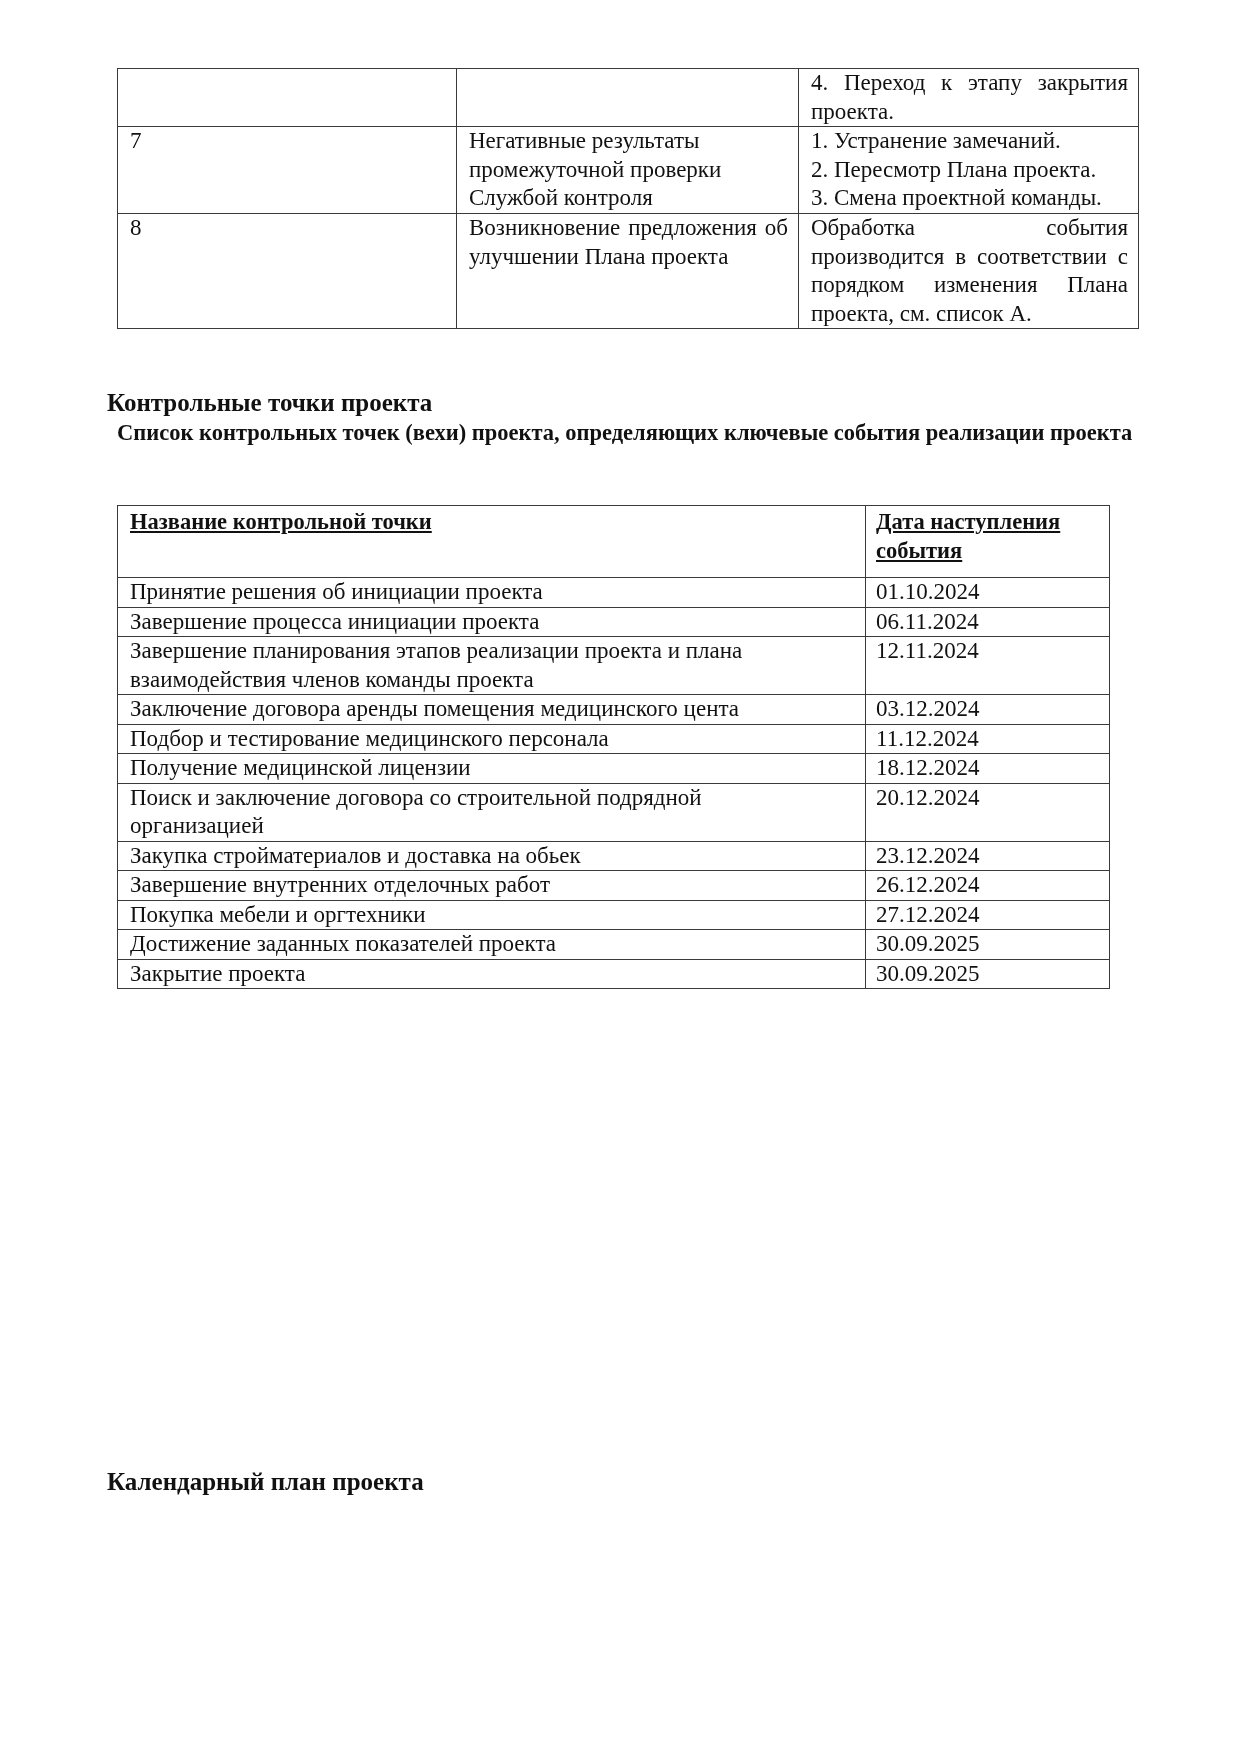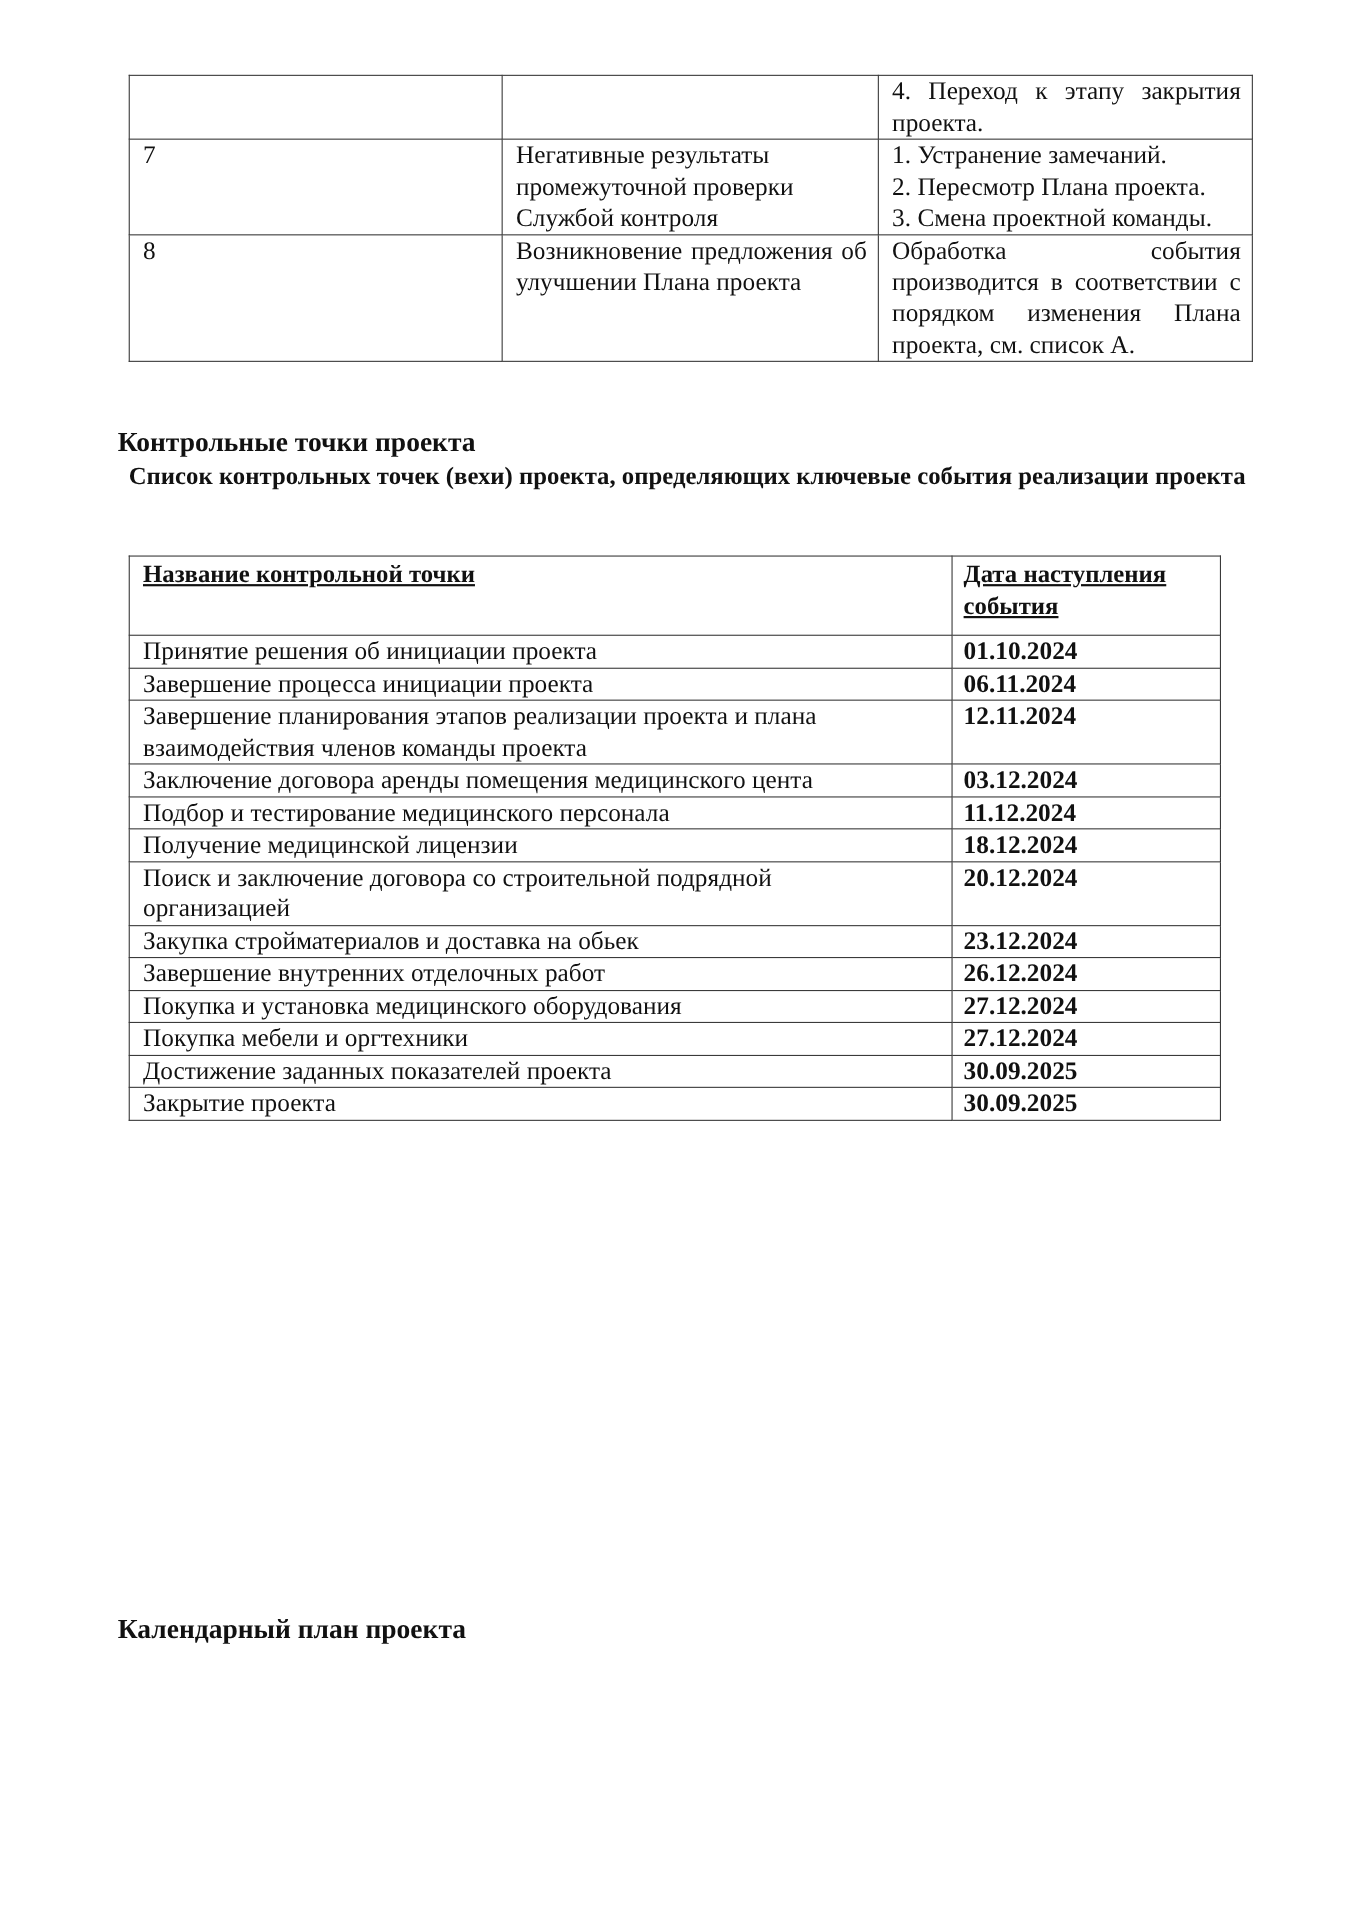--- a/index.html
+++ b/index.html
@@ -87,21 +87,20 @@
       font-size: 22.5px;
       padding-top: 2px;
       padding-bottom: 12px;
       text-decoration: underline;
     }
     table.milestones th.date-head {
       padding-left: 10px;
     }
     table.milestones td.date {
       padding-left: 10px;
-      font-weight: bold;
     }
   </style>
 </head>
 <body>
 
 <div class="page">
 
   <table class="risk-table">
     <colgroup>
       <col class="c1">
@@ -180,24 +179,20 @@
       </tr>
       <tr>
         <td>Закупка стройматериалов и доставка на обьек</td>
         <td class="date">23.12.2024</td>
       </tr>
       <tr>
         <td>Завершение внутренних отделочных работ</td>
         <td class="date">26.12.2024</td>
       </tr>
       <tr>
-        <td>Покупка и установка медицинского оборудования</td>
-        <td class="date">27.12.2024</td>
-      </tr>
-      <tr>
         <td>Покупка мебели и оргтехники</td>
         <td class="date">27.12.2024</td>
       </tr>
       <tr>
         <td>Достижение заданных показателей проекта</td>
         <td class="date">30.09.2025</td>
       </tr>
       <tr>
         <td>Закрытие проекта</td>
         <td class="date">30.09.2025</td>

